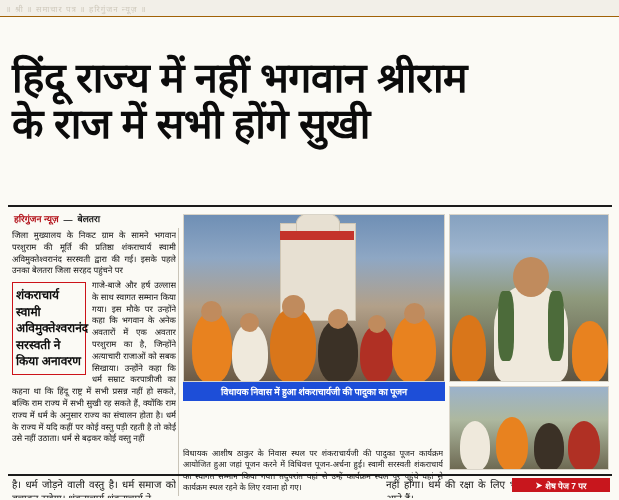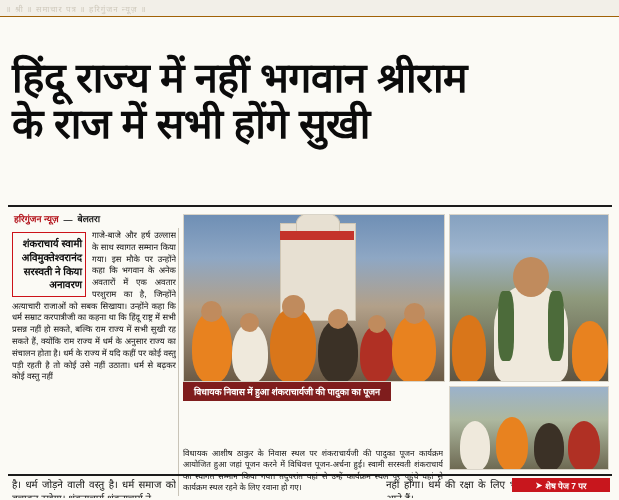--- a/index.html
+++ b/index.html
@@ -124,25 +124,25 @@
     height: 268px;
     background: #c9c4b8;
   }
   
   .blurb {
     float: left;
     width: 74px;
     margin: 2px 6px 3px 0;
     border: 1.2px solid #cc1219;
     padding: 4px 3px;
-    font-size: 10px;
+    font-size: 12px;
     line-height: 1.38;
     color: #0d0d0d;
     font-weight: bold;
-    text-align: right;
+    text-align: left;
     box-sizing: border-box;
   }
 
   
   .photo {
     position: absolute;
     overflow: hidden;
     border: 1px solid #d9d4c8;
     box-sizing: border-box;
   }
@@ -188,23 +188,23 @@
   .banner-strip {
     position: absolute;
     background: #c4342b;
   }
 
   
   .caption-bar {
     position: absolute;
     top: 382px;
     left: 183px;
-    width: 208px;
+    width: 262px;
     height: 19px;
-    background: #7f1d1d;
+    background: #1d4ed8;
     color: #fff;
     font-size: 9.2px;
     font-weight: bold;
     display: flex;
     align-items: center;
     justify-content: center;
     letter-spacing: -0.1px;
     box-sizing: border-box;
   }
 
@@ -284,20 +284,21 @@
 
   <div class="byline">
     <span>हरिगुंजन न्यूज़</span>
     <span class="dash">—</span>
     <span class="place">बेलतरा</span>
   </div>
 
   <div class="col-rule"></div>
 
   <div class="left-col">
+    <p>जिला मुख्यालय के निकट ग्राम के सामने भगवान परशुराम की मूर्ति की प्रतिष्ठा शंकराचार्य स्वामी अविमुक्तेश्वरानंद सरस्वती द्वारा की गई। इसके पहले उनका बेलतरा जिला सरहद पहुंचने पर</p>
     <div class="blurb">शंकराचार्य स्वामी अविमुक्तेश्वरानंद सरस्वती ने किया अनावरण</div>
     <p>गाजे-बाजे और हर्ष उल्लास के साथ स्वागत सम्मान किया गया। इस मौके पर उन्होंने कहा कि भगवान के अनेक अवतारों में एक अवतार परशुराम का है, जिन्होंने अत्याचारी राजाओं को सबक सिखाया। उन्होंने कहा कि धर्म सम्राट करपात्रीजी का कहना था कि हिंदू राष्ट्र में सभी प्रसन्न नहीं हो सकते, बल्कि राम राज्य में सभी सुखी रह सकते हैं, क्योंकि राम राज्य में धर्म के अनुसार राज्य का संचालन होता है। धर्म के राज्य में यदि कहीं पर कोई वस्तु पड़ी रहती है तो कोई उसे नहीं उठाता। धर्म से बढ़कर कोई वस्तु नहीं</p>
   </div>
 
   <div class="photo" id="photo-main">
     <div class="temple" style="left:96px; top:8px; width:74px; height:96px;"></div>
     <div class="temple" style="left:112px; top:-4px; width:42px; height:22px; border-radius:50% 50% 0 0;"></div>
     <div class="banner-strip" style="left:96px; top:16px; width:74px; height:9px;"></div>
     <div class="fig saffron" style="left:8px; top:96px; width:40px; height:72px;"></div>
     <div class="fig skin" style="left:17px; top:86px; width:21px; height:21px;"></div>

